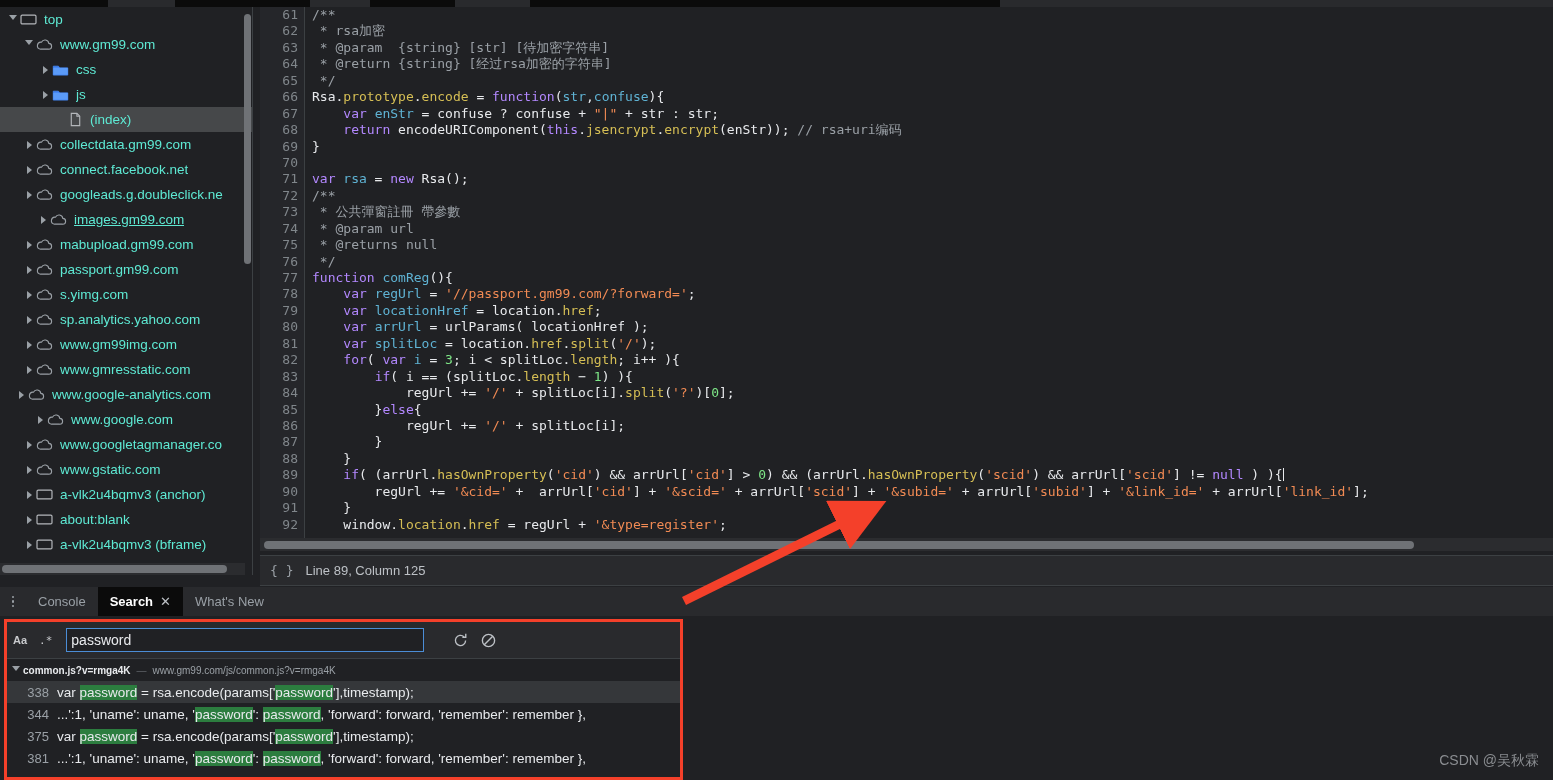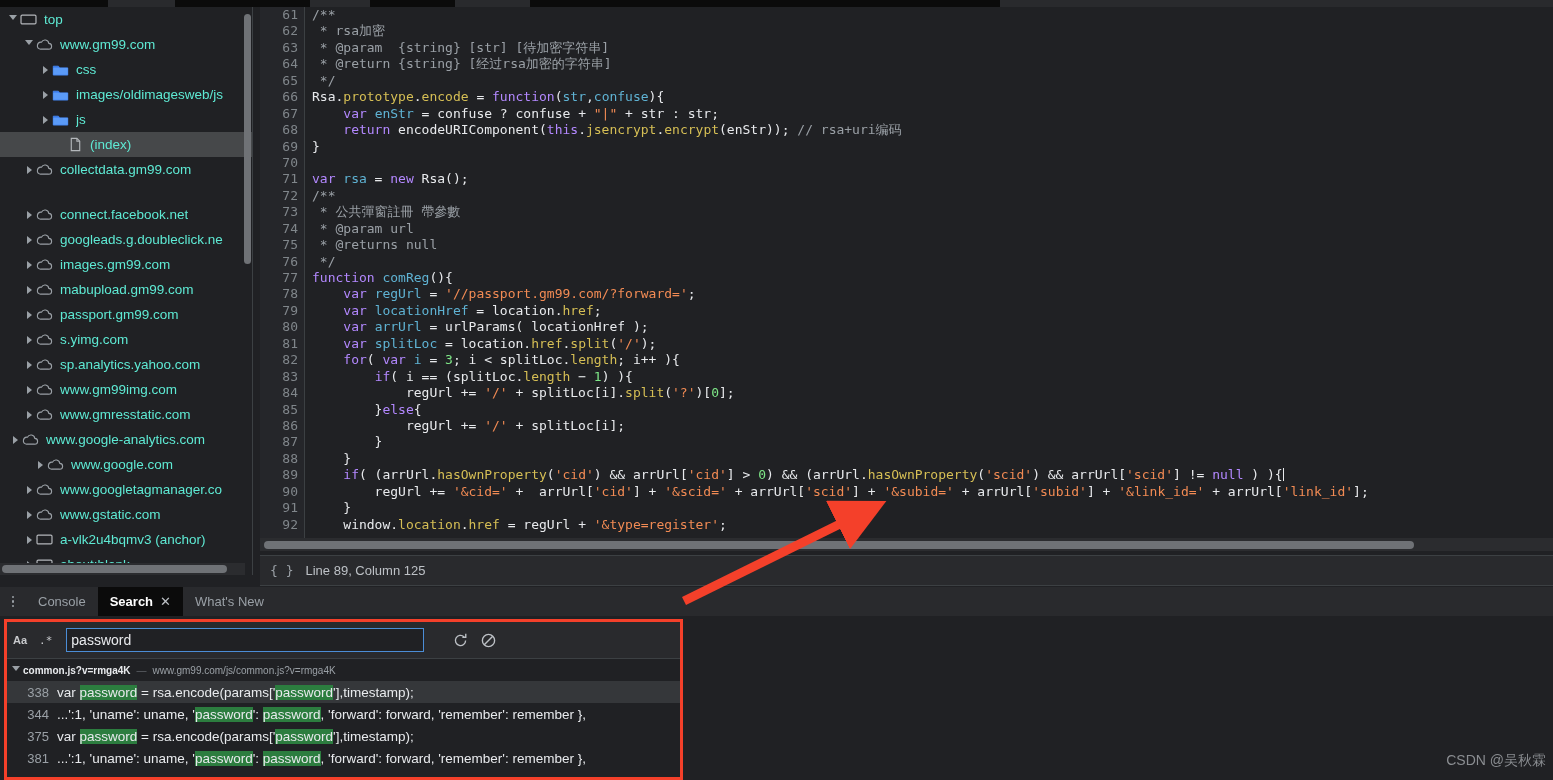--- a/index.html
+++ b/index.html
@@ -116,21 +116,21 @@
   .res-head .cap { font-weight:bold; }
   .res-head .dash { color:#5f6368; margin:0 6px; }
   .res-head .url { color:#9aa0a6; font-weight:normal; }
   .res-row { display:flex; align-items:center; height:22px; color:#e8eaed; font-size:13.5px; white-space:nowrap; }
   .res-row.sel { background:#35373a; }
   .res-row .ln { width:42px; text-align:right; padding-right:8px; color:#9aa0a6; font-size:13px; flex:none; }
   .hl { background:#2c7d3f; color:#e8eaed; }
 
   
   .drawer-fill { position:absolute; left:683px; top:616px; width:870px; height:164px; background:#202124; }
-  .watermark { position:absolute; right:7px; bottom:10px; color:#8a8d91; font-size:14px; }
+  .watermark { position:absolute; right:14px; bottom:10px; color:#8a8d91; font-size:14px; }
 
   
   .arrow-svg { position:absolute; left:650px; top:495px; width:240px; height:115px; pointer-events:none; }
 </style>
 </head>
 <body>
 
 <div id="app">
 
   <div class="top-strip">
@@ -179,32 +179,20 @@
         <div class="tree-row" style="padding-left: 38px;">
           <span class="tw">
             <span class="arrow"></span>
           </span>
           <span class="ic">
             <svg width="17" height="14" viewBox="0 0 20 16">
               <path d="M1.5 3.5h6l1.6 2h9.4v8.5h-17z" fill="#4285f4" stroke="#4285f4" stroke-width="1"></path>
               <path d="M1.5 5.5h17v8h-17z" fill="#5b9bf8"></path>
             </svg>
           </span>
-          <span class="lbl">images/oldimagesweb/js</span>
-        </div>
-        <div class="tree-row" style="padding-left: 38px;">
-          <span class="tw">
-            <span class="arrow"></span>
-          </span>
-          <span class="ic">
-            <svg width="17" height="14" viewBox="0 0 20 16">
-              <path d="M1.5 3.5h6l1.6 2h9.4v8.5h-17z" fill="#4285f4" stroke="#4285f4" stroke-width="1"></path>
-              <path d="M1.5 5.5h17v8h-17z" fill="#5b9bf8"></path>
-            </svg>
-          </span>
           <span class="lbl">js</span>
         </div>
         <div class="tree-row selected" style="padding-left: 54px;">
           <span class="tw"></span>
           <span class="ic">
             <svg width="15" height="15" viewBox="0 0 16 16">
               <path d="M3.5 1.5h6l3 3v10h-9z" fill="none" stroke="#b4b7bb" stroke-width="1.2"></path>
               <path d="M9.5 1.5v3h3" fill="none" stroke="#b4b7bb" stroke-width="1.2"></path>
             </svg>
           </span>
@@ -214,21 +202,21 @@
           <span class="tw">
             <span class="arrow"></span>
           </span>
           <span class="ic">
             <svg width="17" height="13" viewBox="0 0 20 14">
               <path d="M5.2 12.5h9.6a3.4 3.4 0 0 0 .3-6.8A4.6 4.6 0 0 0 6.4 4.3 3.6 3.6 0 0 0 5.2 12.5z" fill="none" stroke="#9aa0a6" stroke-width="1.3"></path>
             </svg>
           </span>
           <span class="lbl">collectdata.gm99.com</span>
         </div>
-        <div class="tree-row" style="padding-left: 22px; margin-top: 20px;">
+        <div class="tree-row" style="padding-left: 22px;">
           <span class="tw">
             <span class="arrow"></span>
           </span>
           <span class="ic">
             <svg width="17" height="13" viewBox="0 0 20 14">
               <path d="M5.2 12.5h9.6a3.4 3.4 0 0 0 .3-6.8A4.6 4.6 0 0 0 6.4 4.3 3.6 3.6 0 0 0 5.2 12.5z" fill="none" stroke="#9aa0a6" stroke-width="1.3"></path>
             </svg>
           </span>
           <span class="lbl">connect.facebook.net</span>
         </div>
@@ -236,21 +224,21 @@
           <span class="tw">
             <span class="arrow"></span>
           </span>
           <span class="ic">
             <svg width="17" height="13" viewBox="0 0 20 14">
               <path d="M5.2 12.5h9.6a3.4 3.4 0 0 0 .3-6.8A4.6 4.6 0 0 0 6.4 4.3 3.6 3.6 0 0 0 5.2 12.5z" fill="none" stroke="#9aa0a6" stroke-width="1.3"></path>
             </svg>
           </span>
           <span class="lbl">googleads.g.doubleclick.ne</span>
         </div>
-        <div class="tree-row" style="padding-left: 22px;">
+        <div class="tree-row" style="padding-left: 36px; text-decoration: underline;">
           <span class="tw">
             <span class="arrow"></span>
           </span>
           <span class="ic">
             <svg width="17" height="13" viewBox="0 0 20 14">
               <path d="M5.2 12.5h9.6a3.4 3.4 0 0 0 .3-6.8A4.6 4.6 0 0 0 6.4 4.3 3.6 3.6 0 0 0 5.2 12.5z" fill="none" stroke="#9aa0a6" stroke-width="1.3"></path>
             </svg>
           </span>
           <span class="lbl">images.gm99.com</span>
         </div>
@@ -313,21 +301,21 @@
           <span class="tw">
             <span class="arrow"></span>
           </span>
           <span class="ic">
             <svg width="17" height="13" viewBox="0 0 20 14">
               <path d="M5.2 12.5h9.6a3.4 3.4 0 0 0 .3-6.8A4.6 4.6 0 0 0 6.4 4.3 3.6 3.6 0 0 0 5.2 12.5z" fill="none" stroke="#9aa0a6" stroke-width="1.3"></path>
             </svg>
           </span>
           <span class="lbl">www.gmresstatic.com</span>
         </div>
-        <div class="tree-row" style="padding-left: 8px;">
+        <div class="tree-row" style="padding-left: 14px;">
           <span class="tw">
             <span class="arrow"></span>
           </span>
           <span class="ic">
             <svg width="17" height="13" viewBox="0 0 20 14">
               <path d="M5.2 12.5h9.6a3.4 3.4 0 0 0 .3-6.8A4.6 4.6 0 0 0 6.4 4.3 3.6 3.6 0 0 0 5.2 12.5z" fill="none" stroke="#9aa0a6" stroke-width="1.3"></path>
             </svg>
           </span>
           <span class="lbl">www.google-analytics.com</span>
         </div>

